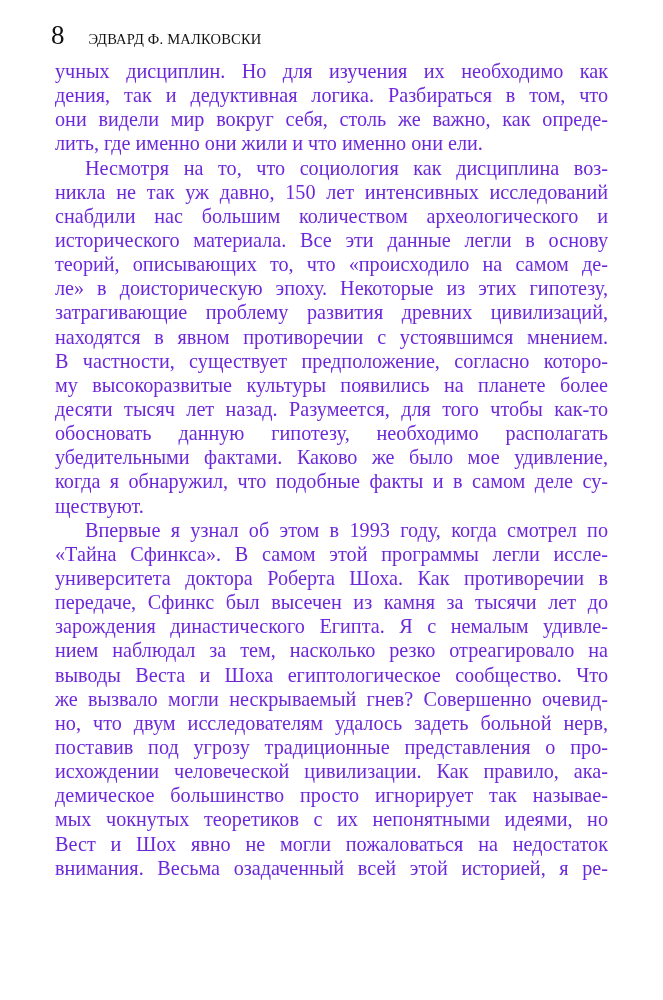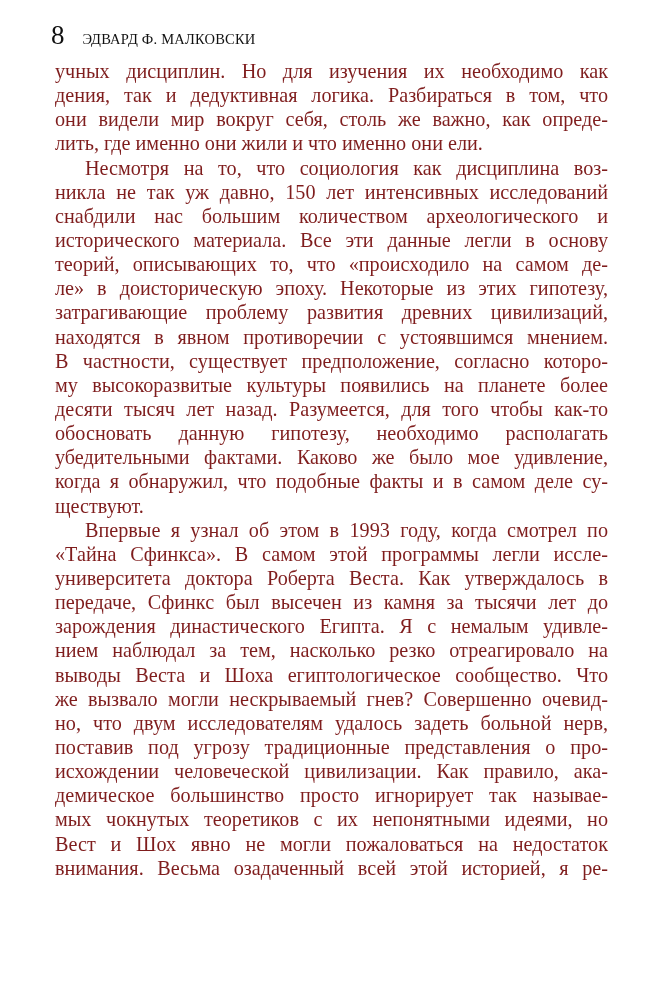--- a/index.html
+++ b/index.html
@@ -1,21 +1,21 @@
 <!DOCTYPE html>
 <html><head>
 <meta charset="utf-8">
 <style>
   html, body { margin: 0; padding: 0; background: #ffffff; }
   body { width: 663px; height: 1000px; overflow: hidden; position: relative; }
   .page { position: absolute; left: 0; top: 0; width: 663px; height: 1000px; background: #ffffff; color: #111111; }
   .running-head { position: absolute; left: 51px; top: 20px; height: 30px; display: flex; align-items: baseline; white-space: nowrap; }
   .page-number { font-family: "Liberation Serif", "DejaVu Serif", serif; font-size: 27px; line-height: 30px; color: #111; }
-  .book-author { font-family: "Liberation Serif", "DejaVu Serif", serif; font-size: 14.5px; letter-spacing: 0.2px; margin-left: 18px; color: #111; }
-  .body-text { position: absolute; left: 55px; top: 59px; width: 553px; font-family: "Liberation Serif", "DejaVu Serif", serif; font-size: 20.2px; line-height: 24.15px; color: #7f1d1d; }
+  .book-author { font-family: "Liberation Serif", "DejaVu Serif", serif; font-size: 14.5px; letter-spacing: 0.2px; margin-left: 24px; color: #111; }
+  .body-text { position: absolute; left: 55px; top: 59px; width: 553px; font-family: "Liberation Serif", "DejaVu Serif", serif; font-size: 20.2px; line-height: 24.15px; color: #6d28d9; }
   .line { display: block; height: 24.15px; white-space: nowrap; text-align: justify; text-align-last: justify; }
   .line.last { text-align-last: left; }
   .line.indent { padding-left: 30px; }
 </style>
 </head>
 <body>
 
 <div class="page">
   <div class="running-head">
     <span class="page-number">8</span>
@@ -40,21 +40,21 @@
     <span class="line">В частности, существует предположение, согласно которо-</span>
     <span class="line">му высокоразвитые культуры появились на планете более</span>
     <span class="line">десяти тысяч лет назад. Разумеется, для того чтобы как-то</span>
     <span class="line">обосновать данную гипотезу, необходимо располагать</span>
     <span class="line">убедительными фактами. Каково же было мое удивление,</span>
     <span class="line">когда я обнаружил, что подобные факты и в самом деле су-</span>
     <span class="line last">ществуют.</span>
 
     <span class="line indent">Впервые я узнал об этом в 1993 году, когда смотрел по</span>
     <span class="line">«Тайна Сфинкса». В самом этой программы легли иссле-</span>
-    <span class="line">университета доктора Роберта Веста. Как утверждалось в</span>
+    <span class="line">университета доктора Роберта Шоха. Как противоречии в</span>
     <span class="line">передаче, Сфинкс был высечен из камня за тысячи лет до</span>
     <span class="line">зарождения династического Египта. Я с немалым удивле-</span>
     <span class="line">нием наблюдал за тем, насколько резко отреагировало на</span>
     <span class="line">выводы Веста и Шоха египтологическое сообщество. Что</span>
     <span class="line">же вызвало могли нескрываемый гнев? Совершенно очевид-</span>
     <span class="line">но, что двум исследователям удалось задеть больной нерв,</span>
     <span class="line">поставив под угрозу традиционные представления о про-</span>
     <span class="line">исхождении человеческой цивилизации. Как правило, ака-</span>
     <span class="line">демическое большинство просто игнорирует так называе-</span>
     <span class="line">мых чокнутых теоретиков с их непонятными идеями, но</span>

